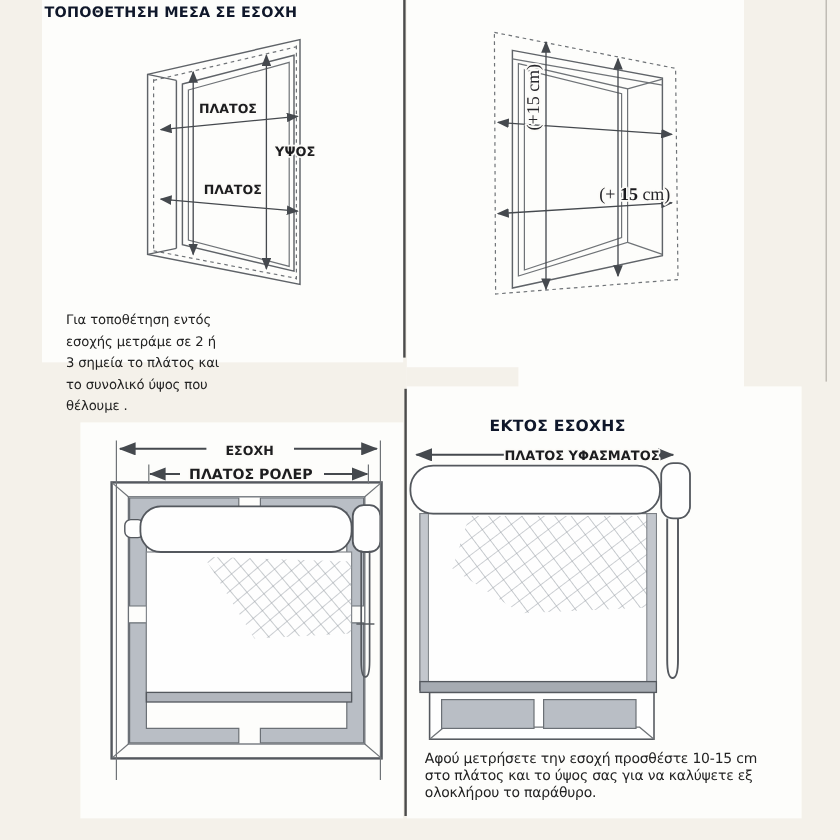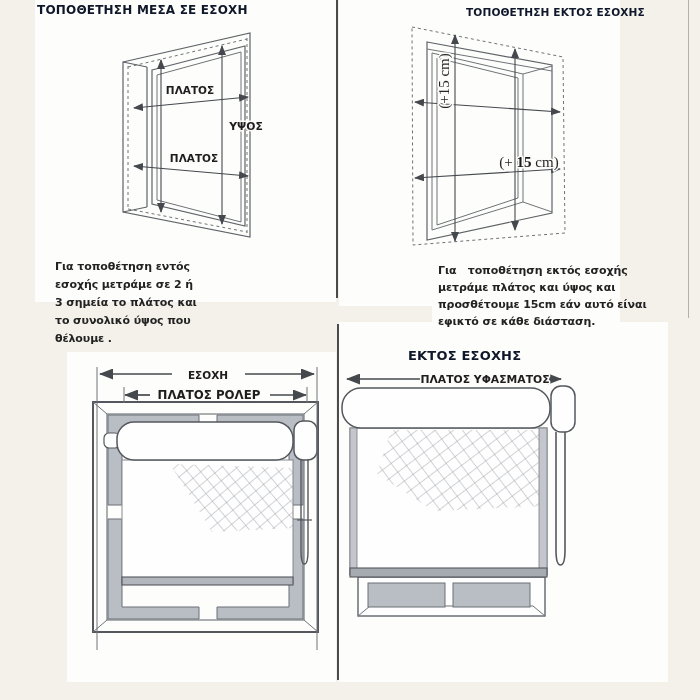--- a/index.html
+++ b/index.html
@@ -13,21 +13,21 @@
   .beige-patch{position:absolute;background:#f4f1ea;}
   #strip-tr{left:339px;top:306px;width:93px;height:16px;}
   .vdivider{position:absolute;width:2px;background:#4b4b4b;}
   #divider-top{left:336px;top:0;height:298px;}
   #divider-bottom{left:337px;top:324px;height:356px;}
   #edge-line{position:absolute;left:688px;top:0;width:1px;height:318px;background:rgba(125,121,114,.55);}
   .qtitle{position:absolute;font-weight:700;color:#0f172a;white-space:nowrap;}
   #title-tl{left:37px;top:3px;font-size:12px;letter-spacing:.2px;}
   #title-tr{left:466px;top:6px;font-size:10.6px;letter-spacing:.1px;}
   #title-br{left:408px;top:348px;font-size:13px;letter-spacing:.2px;}
-  .desc{position:absolute;font-weight:700;color:#222;white-space:pre-wrap;}
+  .desc{position:absolute;font-weight:400;color:#222;white-space:pre-wrap;}
   #desc-tl{left:55px;top:258px;font-size:11px;line-height:18px;letter-spacing:-.1px;}
   #desc-tr{left:438px;top:262px;font-size:11px;line-height:17px;letter-spacing:-.1px;}
   #desc-br{left:354px;top:626px;font-size:11.6px;line-height:13.8px;letter-spacing:-.15px;}
   #art{position:absolute;left:0;top:0;}
   svg text{font-family:"DejaVu Sans","Liberation Sans",sans-serif;font-weight:700;fill:#1d1d1f;}
   svg .halo{paint-order:stroke;stroke:#fcfbf8;stroke-width:3px;stroke-linejoin:round;}
   svg .serif{font-family:"Liberation Serif","DejaVu Serif",serif;font-weight:400;fill:#26262a;}
   svg .serif-b{font-family:"Liberation Serif","DejaVu Serif",serif;font-weight:700;fill:#1a1a1e;}
   .ln{stroke:#5f6368;stroke-width:1.2;fill:none;}
   .lnthin{stroke:#6f7377;stroke-width:1;fill:none;}
@@ -170,26 +170,24 @@
       <rect x="342" y="388" width="208" height="40" rx="19" class="whitefill"></rect>
       <g>
         <line class="arrowb" x1="420" y1="379" x2="347" y2="379" marker-end="url(#ahb)"></line>
         <line class="arrowb" x1="550" y1="379" x2="561" y2="379" marker-end="url(#ahb)"></line>
       </g>
       <text class="halo" x="485" y="383" font-size="10.8" text-anchor="middle">ΠΛΑΤΟΣ ΥΦΑΣΜΑΤΟΣ</text>
     </g>
   </svg>
 
   <div class="qtitle" id="title-tl">ΤΟΠΟΘΕΤΗΣΗ ΜΕΣΑ ΣΕ ΕΣΟΧΗ</div>
-  <div class="qtitle" id="title-tr">ΤΟΠΟΘΕΤΗΣΗ ΕΚΤΟΣ ΕΣΟΧΗΣ</div>
   <div class="qtitle" id="title-br">ΕΚΤΟΣ ΕΣΟΧΗΣ</div>
 
   <div class="desc" id="desc-tl">Για τοποθέτηση εντός
 εσοχής μετράμε σε 2 ή
 3 σημεία το πλάτος και
 το συνολικό ύψος που
 θέλουμε .</div>
-  <div class="desc" id="desc-tr">Για   τοποθέτηση εκτός εσοχής
-μετράμε πλάτος και ύψος και
-προσθέτουμε 15cm εάν αυτό είναι
-εφικτό σε κάθε διάσταση.</div>
+  <div class="desc" id="desc-br">Αφού μετρήσετε την εσοχή προσθέστε 10-15 cm
+στο πλάτος και το ύψος σας για να καλύψετε εξ
+ολοκλήρου το παράθυρο.</div>
 
 </div>
 
 </body></html>

